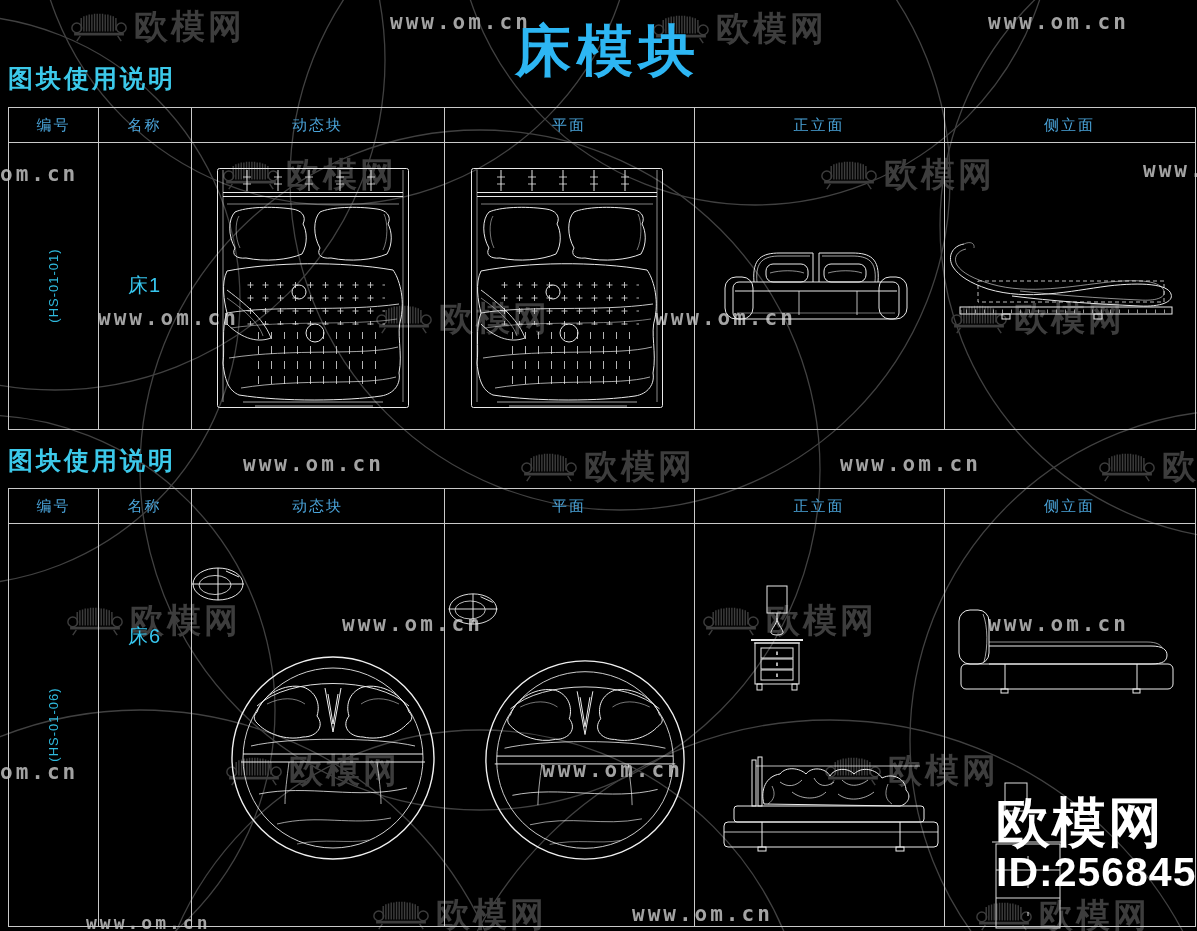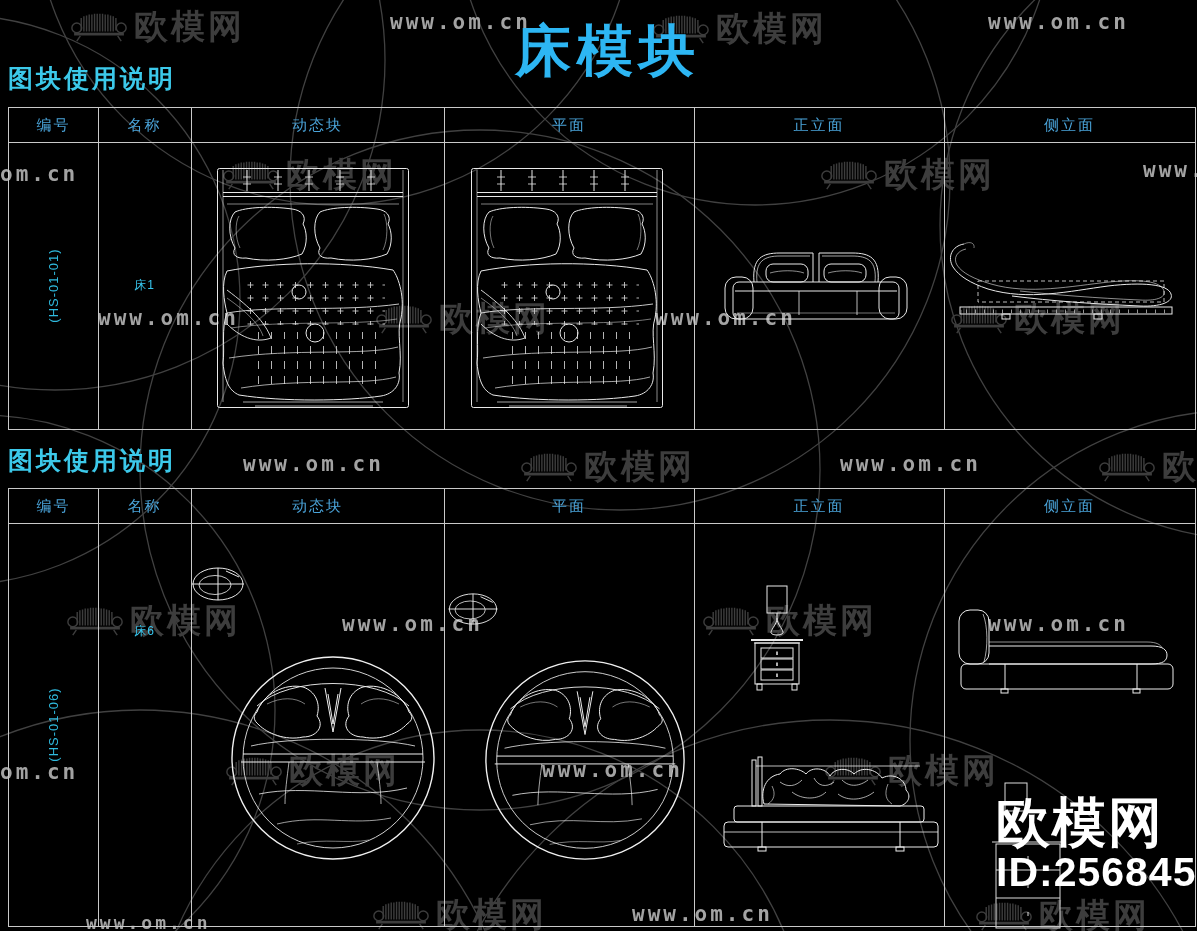--- a/index.html
+++ b/index.html
@@ -22,21 +22,21 @@
   
   .tbl{position:absolute;left:8px;width:1188px;border:1px solid #c9c9c9;box-sizing:border-box;z-index:3;}
   .vl{position:absolute;top:0;bottom:0;width:1px;background:#c9c9c9;}
   .hl{position:absolute;left:0;right:0;height:1px;background:#c9c9c9;}
   .th{position:absolute;top:0;height:34px;display:flex;align-items:center;justify-content:center;
       font-size:15px;color:#4aa4da;letter-spacing:2px;}
   .cell-code{position:absolute;left:0;width:89px;top:34px;bottom:0;display:flex;
              align-items:center;justify-content:center;}
   .cell-code span{transform:rotate(-90deg);white-space:nowrap;color:#2fbade;font-size:13px;letter-spacing:1px;}
   .cell-name{position:absolute;left:89px;width:93px;top:34px;bottom:0;display:flex;
-             align-items:center;justify-content:center;color:#37c6ee;font-size:12px;letter-spacing:1px;}
+             align-items:center;justify-content:center;color:#37c6ee;font-size:20px;letter-spacing:1px;}
   #t2 .cell-name{align-items:flex-start;padding-top:100px;box-sizing:border-box;}
   
   .drw{position:absolute;z-index:2;}
   
   .big-wm{position:absolute;left:996px;top:794px;z-index:5;color:#fff;line-height:1.06;}
   .big-brand{font-size:54px;font-weight:bold;letter-spacing:2px;}
   .big-id{font-size:41px;font-weight:bold;letter-spacing:1px;}
 </style>
 </head>
 <body>

